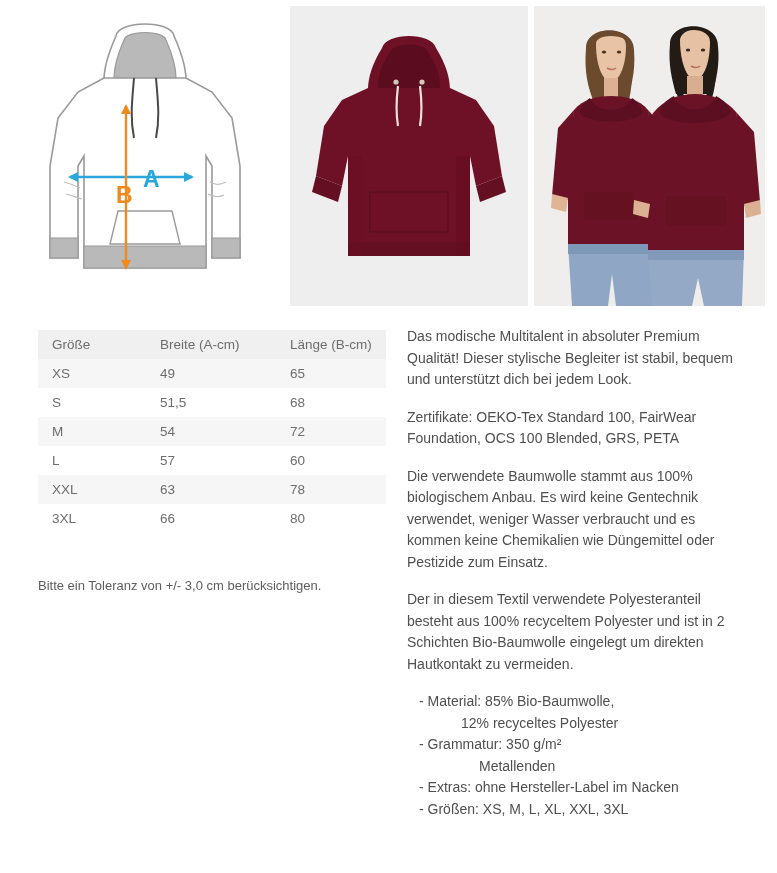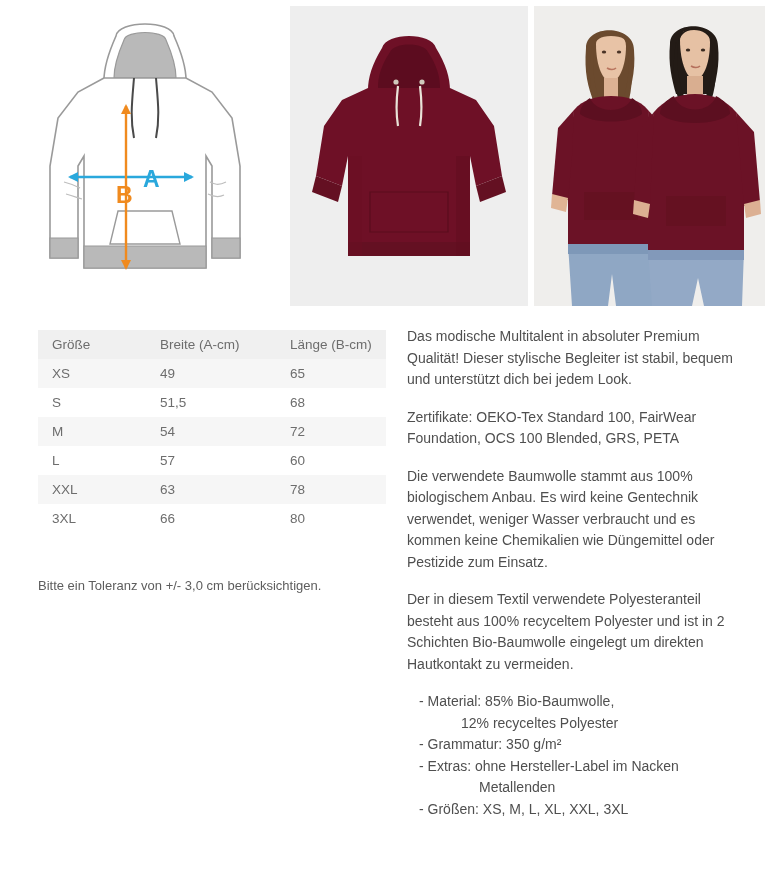--- a/index.html
+++ b/index.html
@@ -283,17 +283,17 @@
 
 <div class="desc">
   <p>Das modische Multitalent in absoluter Premium Qualität! Dieser stylische Begleiter ist stabil, bequem und unterstützt dich bei jedem Look.</p>
   <p>Zertifikate: OEKO-Tex Standard 100, FairWear Foundation, OCS 100 Blended, GRS, PETA</p>
   <p>Die verwendete Baumwolle stammt aus 100% biologischem Anbau. Es wird keine Gentechnik verwendet, weniger Wasser verbraucht und es kommen keine Chemikalien wie Düngemittel oder Pestizide zum Einsatz.</p>
   <p>Der in diesem Textil verwendete Polyesteranteil besteht aus 100% recyceltem Polyester und ist in 2 Schichten Bio-Baumwolle eingelegt um direkten Hautkontakt zu vermeiden.</p>
   <ul>
     <li>- Material: 85% Bio-Baumwolle,</li>
     <li><span class="indent">12% recyceltes Polyester</span></li>
     <li>- Grammatur: 350 g/m²</li>
+    <li><span class="indent2">Metallenden</span></li>
     <li>- Extras: ohne Hersteller-Label im Nacken</li>
-    <li><span class="indent2">Metallenden</span></li>
     <li>- Größen:  XS, M, L, XL, XXL, 3XL</li>
   </ul>
 </div>
 
 </body></html>

